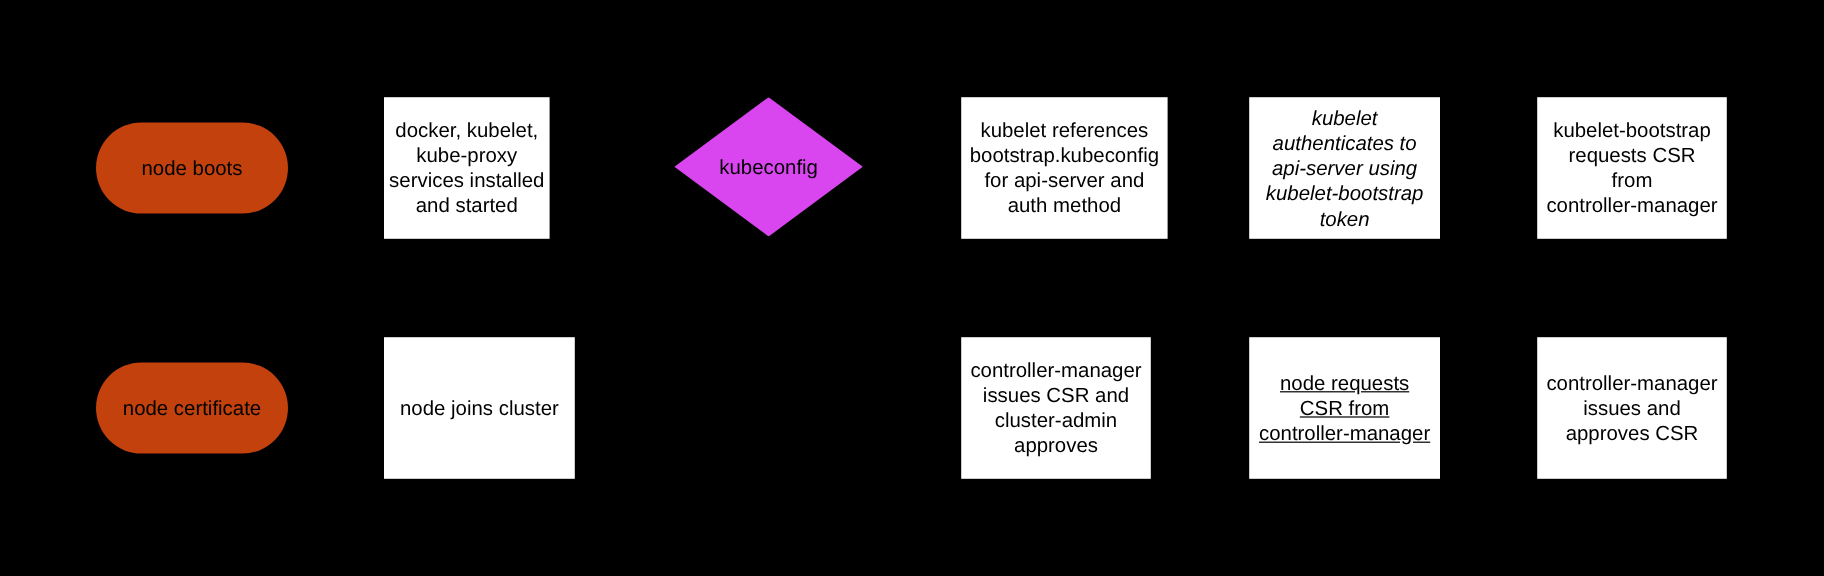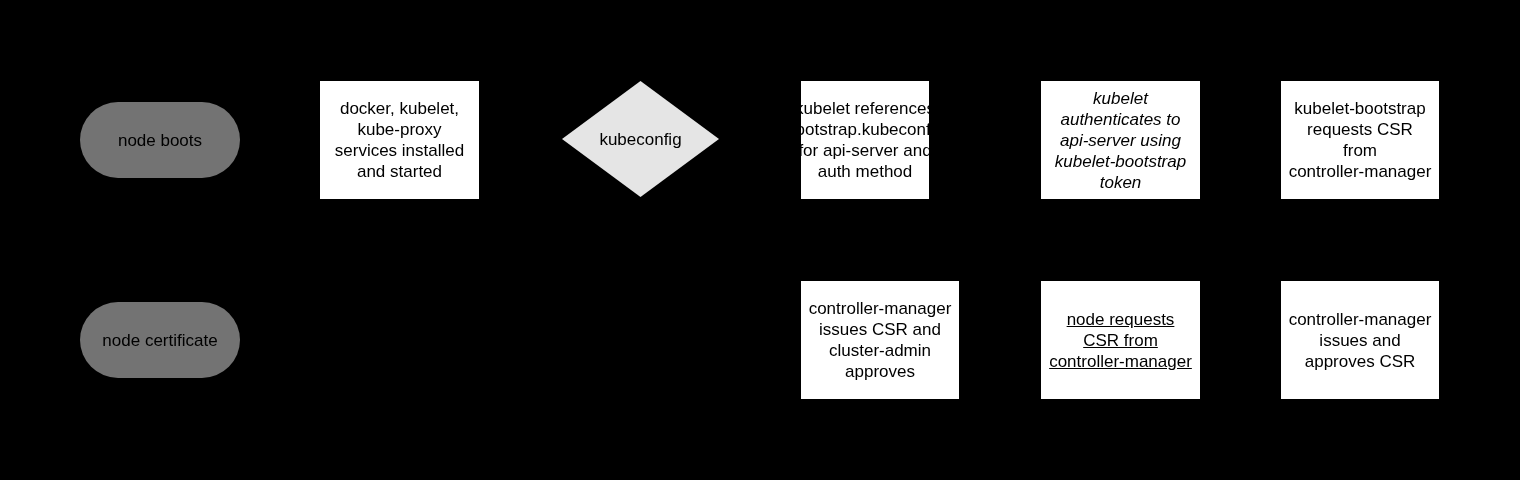--- a/index.html
+++ b/index.html
@@ -24,60 +24,61 @@
     color: #000000;
     font-size: 17px;
     line-height: 21px;
     white-space: pre-line;
     box-sizing: border-box;
   }
   .process {
     background: #ffffff;
   }
   .terminal {
-    background: #737373;
+    background: #c2410c;
     border-radius: 38px;
   }
   .decision {
-    background: #e5e5e5;
+    background: #d946ef;
     clip-path: polygon(50% 0%, 100% 50%, 50% 100%, 0% 50%);
   }
 </style>
 </head>
 <body>
 
 <div class="canvas">
 
   <div class="node terminal" style="left:80px; top:102px; width:160px; height:76px;">node boots</div>
 
-  <div class="node process" style="left:320px; top:81px; width:159px; height:118px;">docker, kubelet,
+  <div class="node process" style="left:320px; top:81px; width:138px; height:118px;">docker, kubelet,
 kube-proxy
 services installed
 and started</div>
 
   <div class="node decision" style="left:562px; top:81px; width:157px; height:116px;">kubeconfig</div>
 
-  <div class="node process" style="left:801px; top:81px; width:128px; height:118px;">kubelet references
+  <div class="node process" style="left:801px; top:81px; width:172px; height:118px;">kubelet references
 bootstrap.kubeconfig
 for api-server and
 auth method</div>
 
   <div class="node process" style="left:1041px; top:81px; width:159px; height:118px;font-style:italic;">kubelet
 authenticates to
 api-server using
 kubelet-bootstrap
 token</div>
 
   <div class="node process" style="left:1281px; top:81px; width:158px; height:118px;">kubelet-bootstrap
 requests CSR
 from
 controller-manager</div>
 
   <div class="node terminal" style="left:80px; top:302px; width:160px; height:76px;">node certificate</div>
 
+  <div class="node process" style="left:320px; top:281px; width:159px; height:118px;">node joins cluster</div>
 
 
   <div class="node process" style="left:801px; top:281px; width:158px; height:118px;">controller-manager
 issues CSR and
 cluster-admin
 approves</div>
 
   <div class="node process" style="left:1041px; top:281px; width:159px; height:118px;text-decoration:underline;">node requests
 CSR from
 controller-manager</div>

